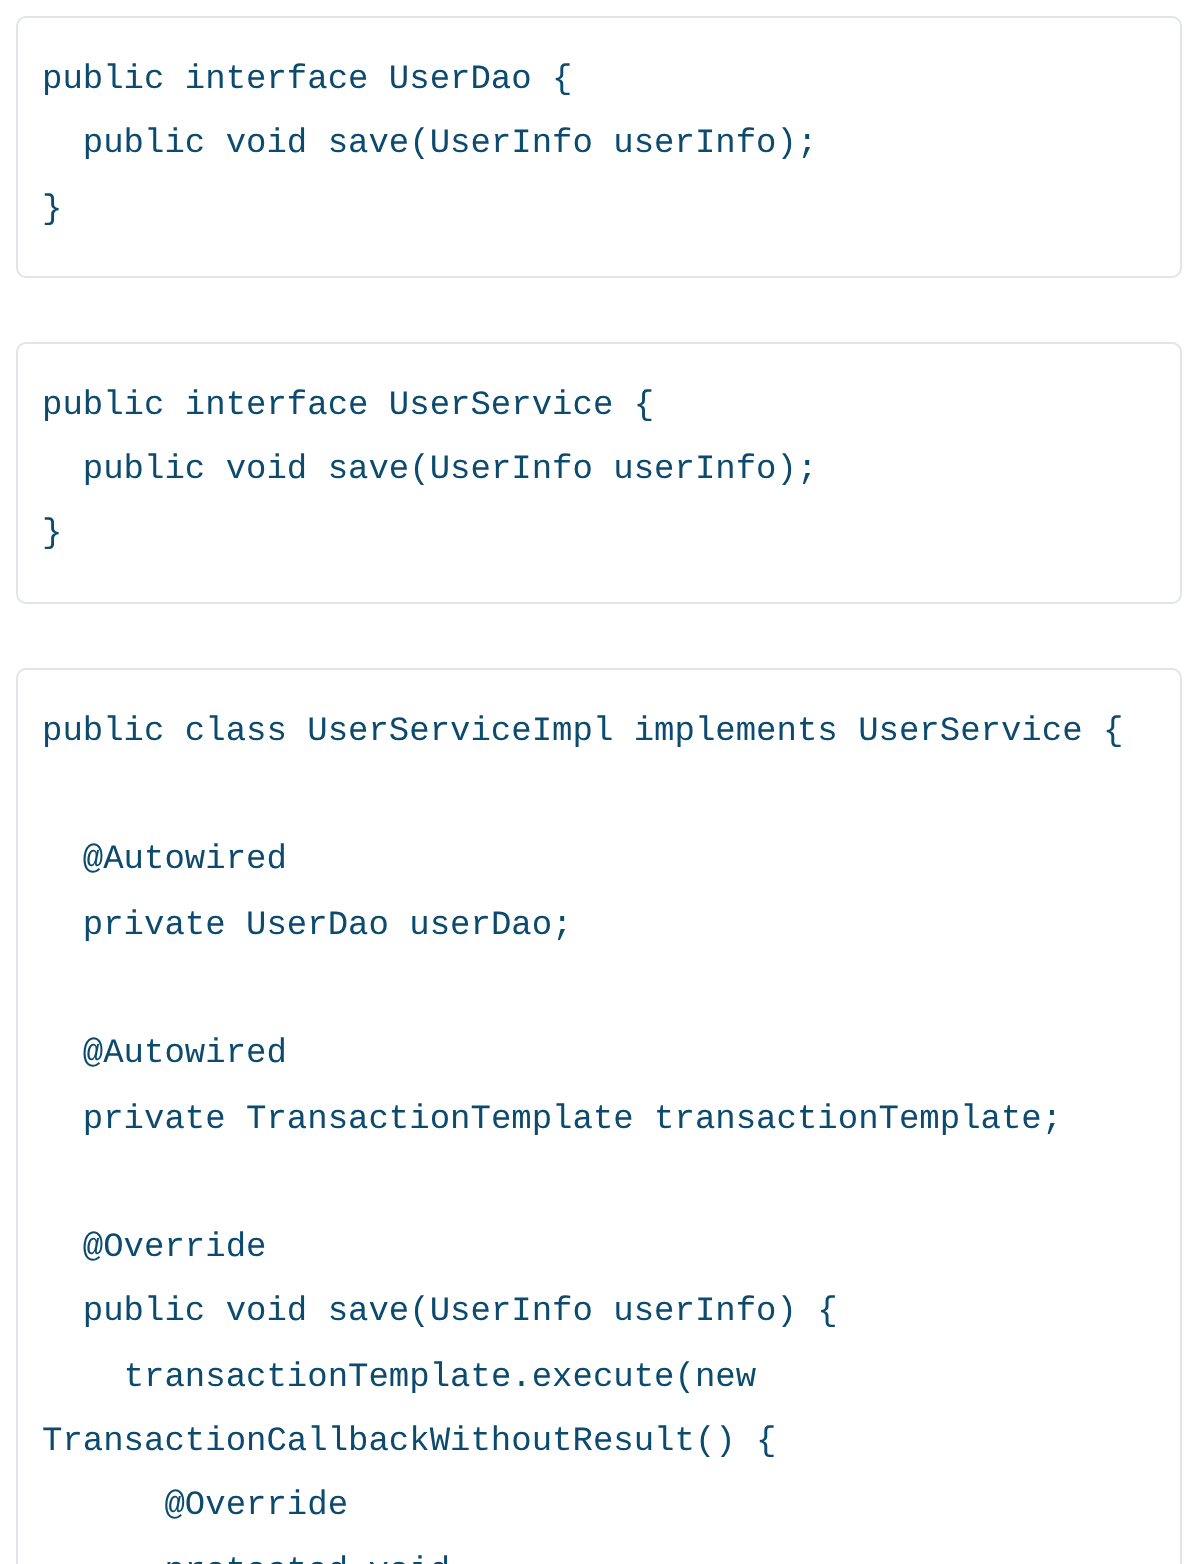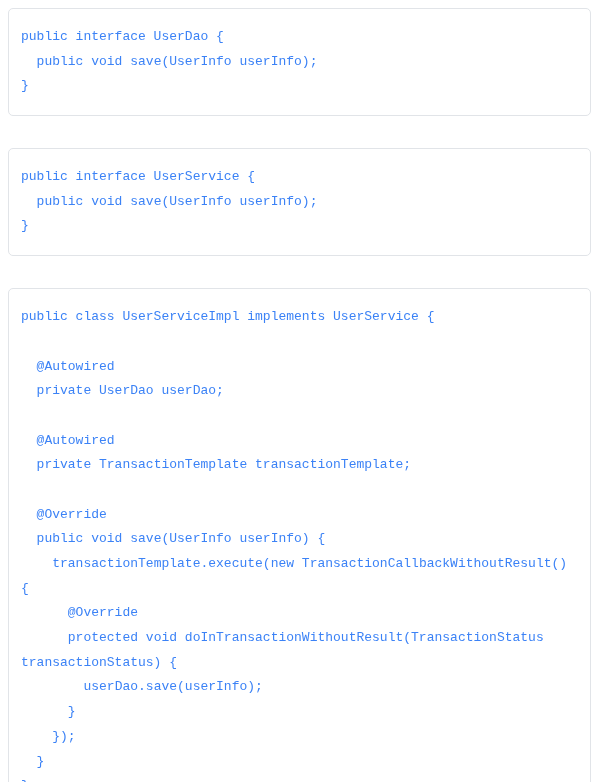--- a/index.html
+++ b/index.html
@@ -19,23 +19,23 @@
       padding: 16px 12px;
       margin-bottom: 32px;
       background: #ffffff;
       position: relative;
     }
     .code-block:last-of-type {
       margin-bottom: 8px;
     }
     .code-content {
       font-family: "SFMono-Regular", Consolas, "Liberation Mono", Menlo, Courier, monospace;
-      font-size: 13px;
+      font-size: 17px;
       line-height: 1.9;
-      color: #3b82f6;
+      color: #0c4a6e;
       white-space: pre-wrap;
       word-wrap: break-word;
     }
   </style>
 </head>
 <body>
 
 <div class="code-block">
   <div class="code-content">public interface UserDao {
   public void save(UserInfo userInfo);

